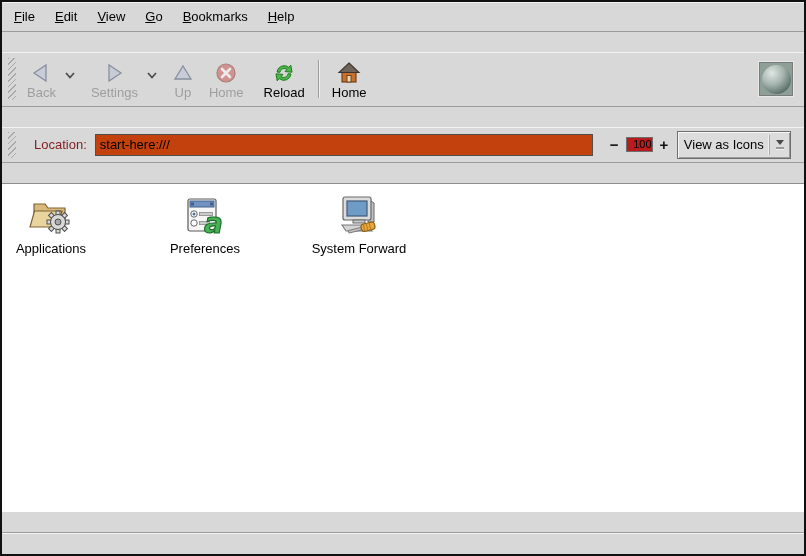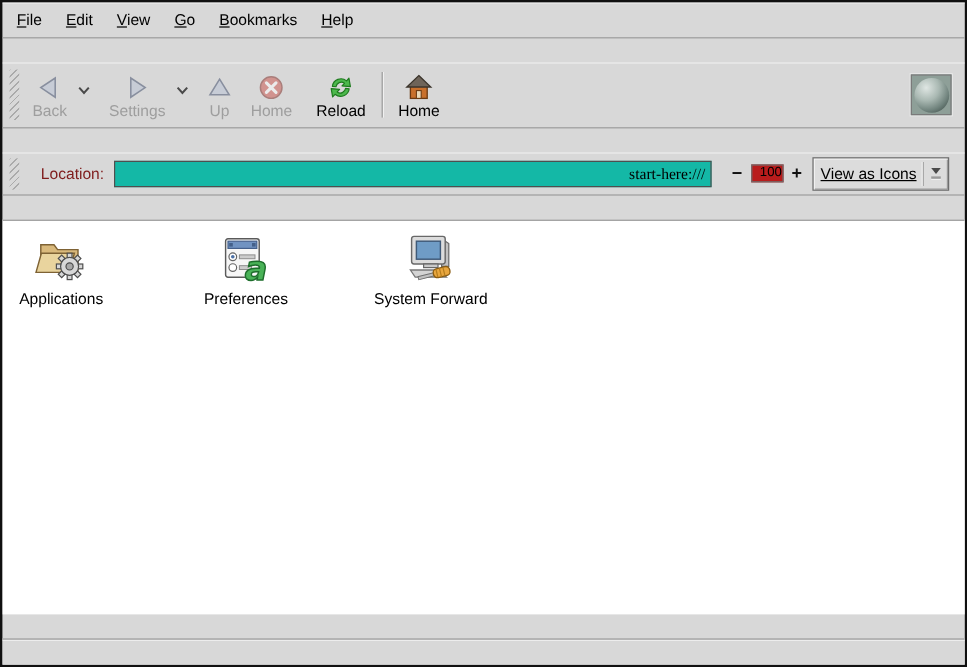--- a/index.html
+++ b/index.html
@@ -72,41 +72,41 @@
   .locationbar{
     height:35px;flex:0 0 35px;
     display:flex;align-items:center;
     padding-left:4px;
     border-bottom:1px solid #9c9c9c;
     box-shadow:0 1px 0 #f2f2f2 inset;
   }
   .loc-label{font-size:13px;color:#7f1d1d;margin-left:16px;white-space:nowrap;}
   .loc-input{
     margin-left:8px;width:498px;height:22px;box-sizing:border-box;
-    border:1px solid #4f4f4f;background:#14b8a6;
-    font-family:Liberation Serif, serif;
-    font-size:13px;padding:0 4px;color:#000;outline:none;text-align:right;
+    border:1px solid #4f4f4f;background:#c2410c;
+    font-family:Liberation Sans, sans-serif;
+    font-size:13px;padding:0 4px;color:#000;outline:none;
   }
   .zoom-out,.zoom-in{
     font-size:15px;font-weight:bold;color:#111;cursor:default;
     line-height:14px;
   }
   .zoom-out{margin-left:17px;}
   .zoom-in{margin-left:7px;}
   .zoom-level{
     margin-left:7px;width:27px;height:15px;box-sizing:border-box;
     background:#b91c1c;border:1px solid #6e6e6e;
     font-size:11px;text-align:right;line-height:13px;color:#000;
   }
   .view-dropdown{
     margin-left:9px;height:28px;width:114px;box-sizing:border-box;
     background:#dcdcdc;
     border:1px solid #6e6e6e;
     box-shadow:inset 1px 1px 0 #f7f7f7, inset -1px -1px 0 #9a9a9a;
-    display:flex;align-items:center;text-decoration:underline;
+    display:flex;align-items:center;
   }
   .view-label{flex:1;font-size:13px;color:#000;text-align:center;white-space:nowrap;}
   .view-arrow-area{
     width:20px;height:20px;border-left:1px solid #a8a8a8;
     box-shadow:-1px 0 0 #f0f0f0;
     display:flex;flex-direction:column;align-items:center;justify-content:center;gap:2px;
   }
   .tri-down{
     width:0;height:0;border-left:4px solid transparent;border-right:4px solid transparent;
     border-top:5px solid #4a4a4a;

